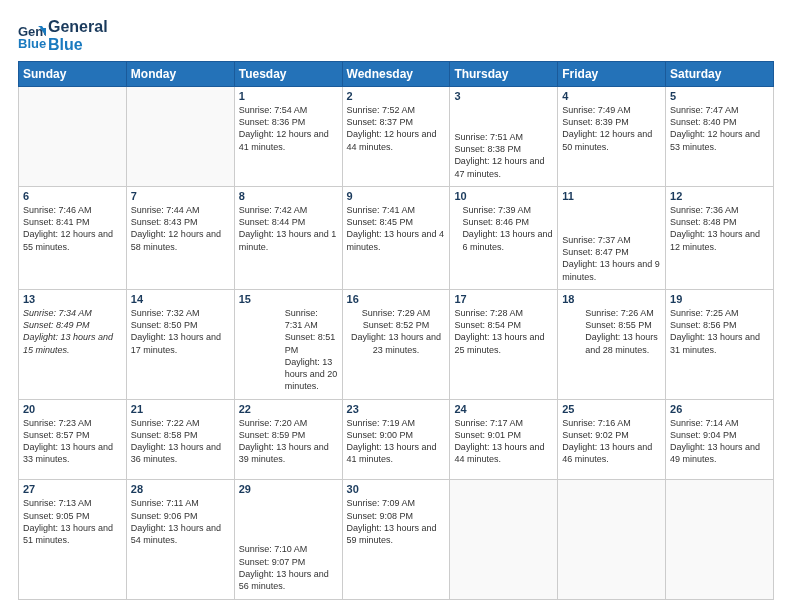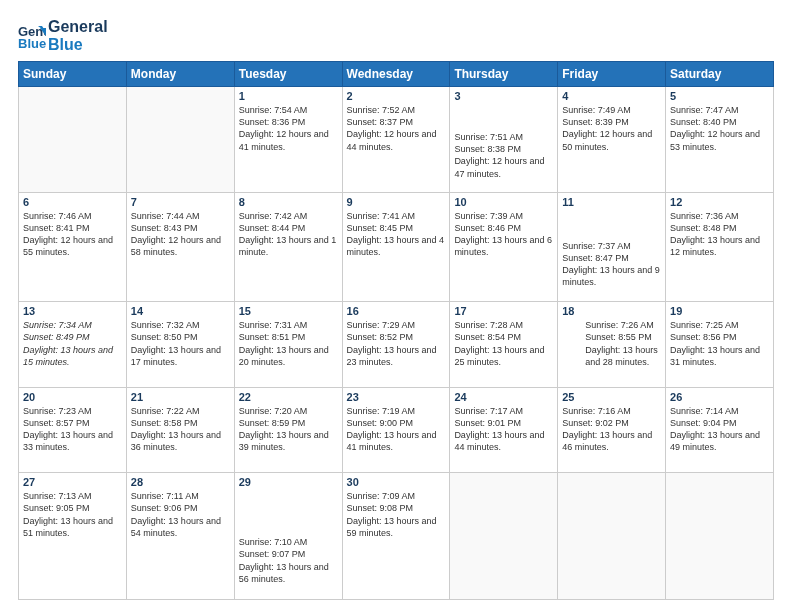--- a/index.html
+++ b/index.html
@@ -175,21 +175,21 @@
 Daylight: 13 hours and 1 minute.</div>
           </td>
           <td>
             <span class="day-number">9</span>
             <div class="cell-text" style="white-space: pre-line;">Sunrise: 7:41 AM
 Sunset: 8:45 PM
 Daylight: 13 hours and 4 minutes.</div>
           </td>
           <td>
             <span class="day-number">10</span>
-            <div class="cell-text" style="white-space: pre-line;">Sunrise: 7:39 AM
+            <div class="cell-text" style="white-space: pre-line; margin-left: 8px;">Sunrise: 7:39 AM
 Sunset: 8:46 PM
 Daylight: 13 hours and 6 minutes.</div>
           </td>
           <td>
             <span class="day-number">11</span>
             <div class="cell-text" style="white-space: pre-line; margin-top: 32px;">Sunrise: 7:37 AM
 Sunset: 8:47 PM
 Daylight: 13 hours and 9 minutes.</div>
           </td>
           <td>
@@ -207,27 +207,27 @@
 Daylight: 13 hours and 15 minutes.</div>
           </td>
           <td>
             <span class="day-number">14</span>
             <div class="cell-text" style="white-space: pre-line;">Sunrise: 7:32 AM
 Sunset: 8:50 PM
 Daylight: 13 hours and 17 minutes.</div>
           </td>
           <td>
             <span class="day-number">15</span>
-            <div class="cell-text" style="white-space: pre-line;">Sunrise: 7:31 AM
+            <div class="cell-text" style="white-space: pre-line; margin-left: 46px;">Sunrise: 7:31 AM
 Sunset: 8:51 PM
 Daylight: 13 hours and 20 minutes.</div>
           </td>
           <td>
             <span class="day-number">16</span>
-            <div class="cell-text" style="white-space: pre-line;">Sunrise: 7:29 AM
+            <div class="cell-text" style="white-space: pre-line; text-align: center;">Sunrise: 7:29 AM
 Sunset: 8:52 PM
 Daylight: 13 hours and 23 minutes.</div>
           </td>
           <td>
             <span class="day-number">17</span>
             <div class="cell-text" style="white-space: pre-line;">Sunrise: 7:28 AM
 Sunset: 8:54 PM
 Daylight: 13 hours and 25 minutes.</div>
           </td>
           <td>

